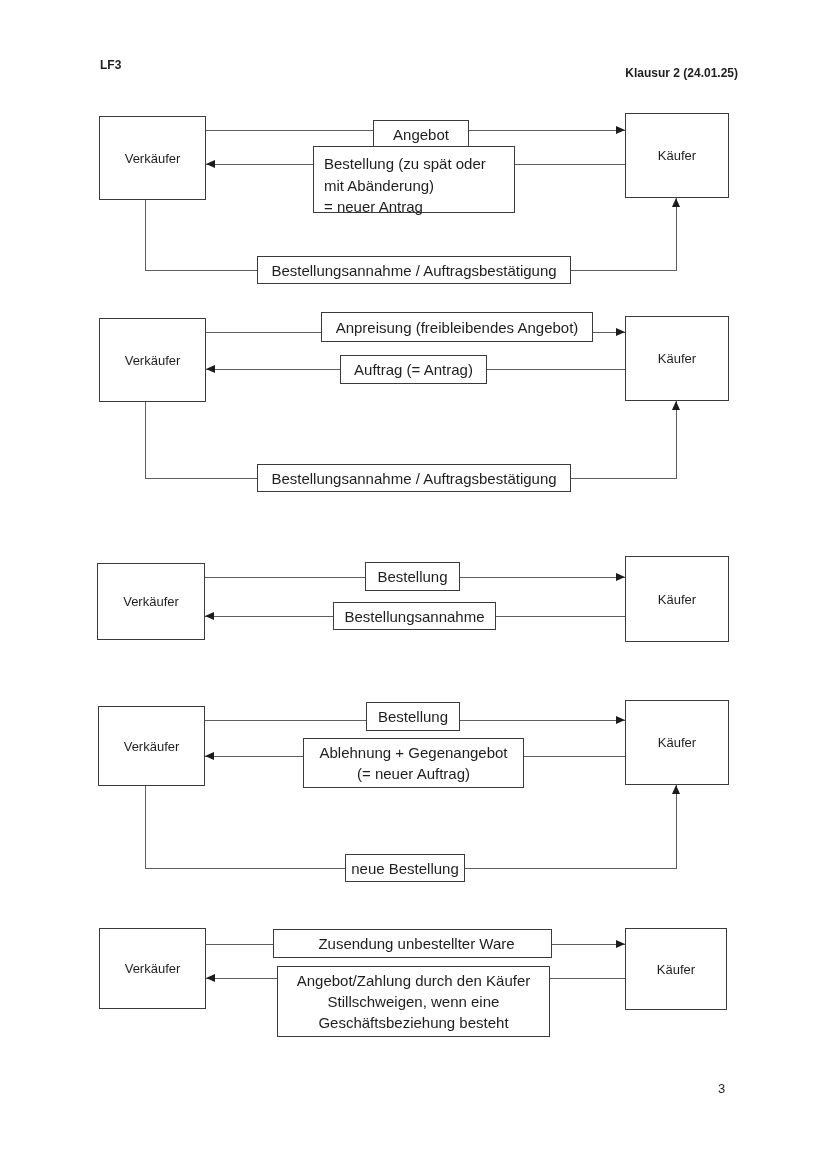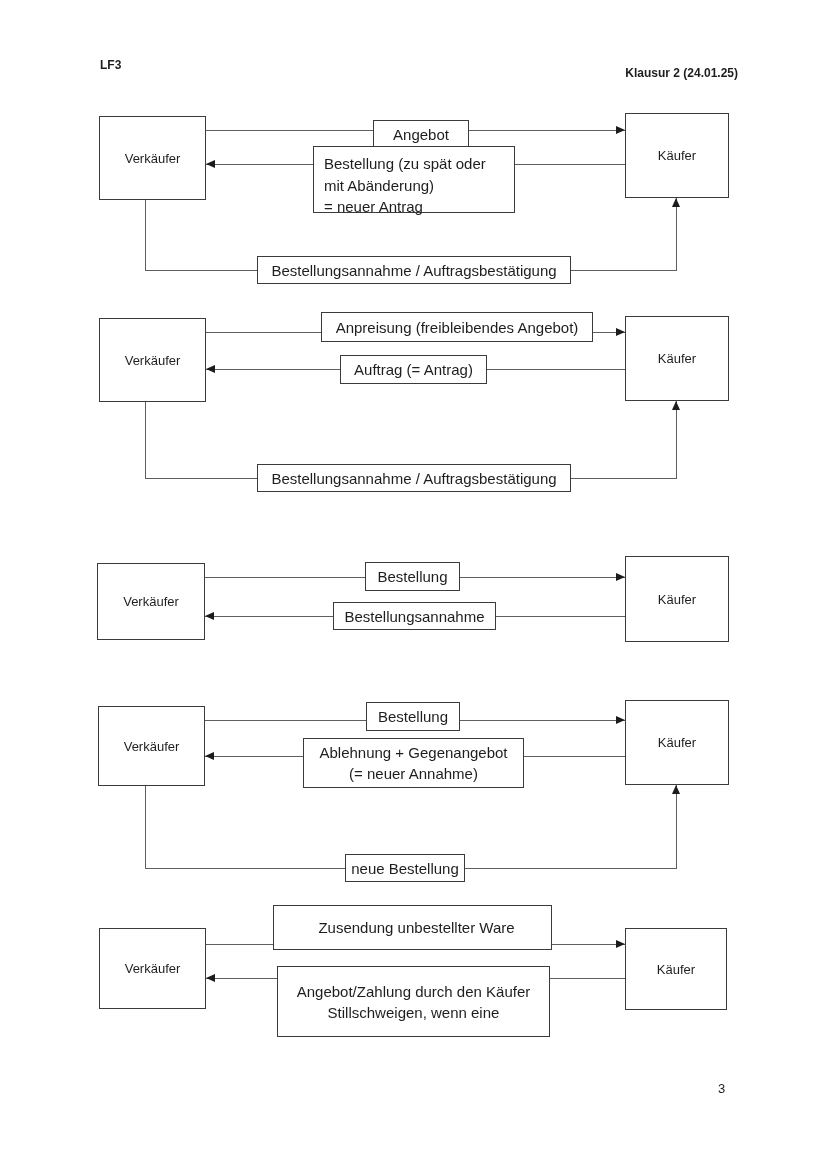--- a/index.html
+++ b/index.html
@@ -99,41 +99,42 @@
     <div class="actor" style="left:625px;top:700px;width:104px;height:85px;">Käufer</div>
 
     <div class="hline" style="left:205px;top:720px;width:420px;"></div>
     <div class="ah ah-r" style="left:616px;top:716px;"></div>
     <div class="lbl" style="left:366px;top:702px;width:94px;height:29px;">Bestellung</div>
 
     <div class="hline" style="left:205px;top:756px;width:420px;"></div>
     <div class="ah ah-l" style="left:205px;top:752px;"></div>
     <div class="lbl multi" style="left:303px;top:738px;width:221px;height:50px;">
       <div>Ablehnung + Gegenangebot</div>
-      <div>(= neuer Annahme)</div>
+      <div>(= neuer Auftrag)</div>
     </div>
 
     <div class="vline" style="left:145px;top:786px;height:83px;"></div>
     <div class="hline" style="left:145px;top:868px;width:531px;"></div>
     <div class="vline" style="left:676px;top:785px;height:84px;"></div>
     <div class="ah ah-u" style="left:672px;top:785px;"></div>
     <div class="lbl" style="left:345px;top:854px;width:120px;height:28px;">neue Bestellung</div>
   </div>
 
   <div>
     <div class="actor" style="left:99px;top:928px;width:107px;height:81px;">Verkäufer</div>
     <div class="actor" style="left:625px;top:928px;width:102px;height:82px;">Käufer</div>
 
     <div class="hline" style="left:206px;top:944px;width:419px;"></div>
     <div class="ah ah-r" style="left:616px;top:940px;"></div>
-    <div class="lbl" style="left:273px;top:905px;width:279px;height:45px;padding-left:8px;">Zusendung unbestellter Ware</div>
+    <div class="lbl" style="left:273px;top:929px;width:279px;height:29px;padding-left:8px;">Zusendung unbestellter Ware</div>
 
     <div class="hline" style="left:206px;top:978px;width:419px;"></div>
     <div class="ah ah-l" style="left:206px;top:974px;"></div>
     <div class="lbl multi" style="left:277px;top:966px;width:273px;height:71px;">
       <div>Angebot/Zahlung durch den Käufer</div>
       <div>Stillschweigen, wenn eine</div>
+      <div>Geschäftsbeziehung besteht</div>
     </div>
   </div>
 
   <div class="pageno" style="left:718px;top:1081px;">3</div>
 
 </div>
 
 </body></html>

